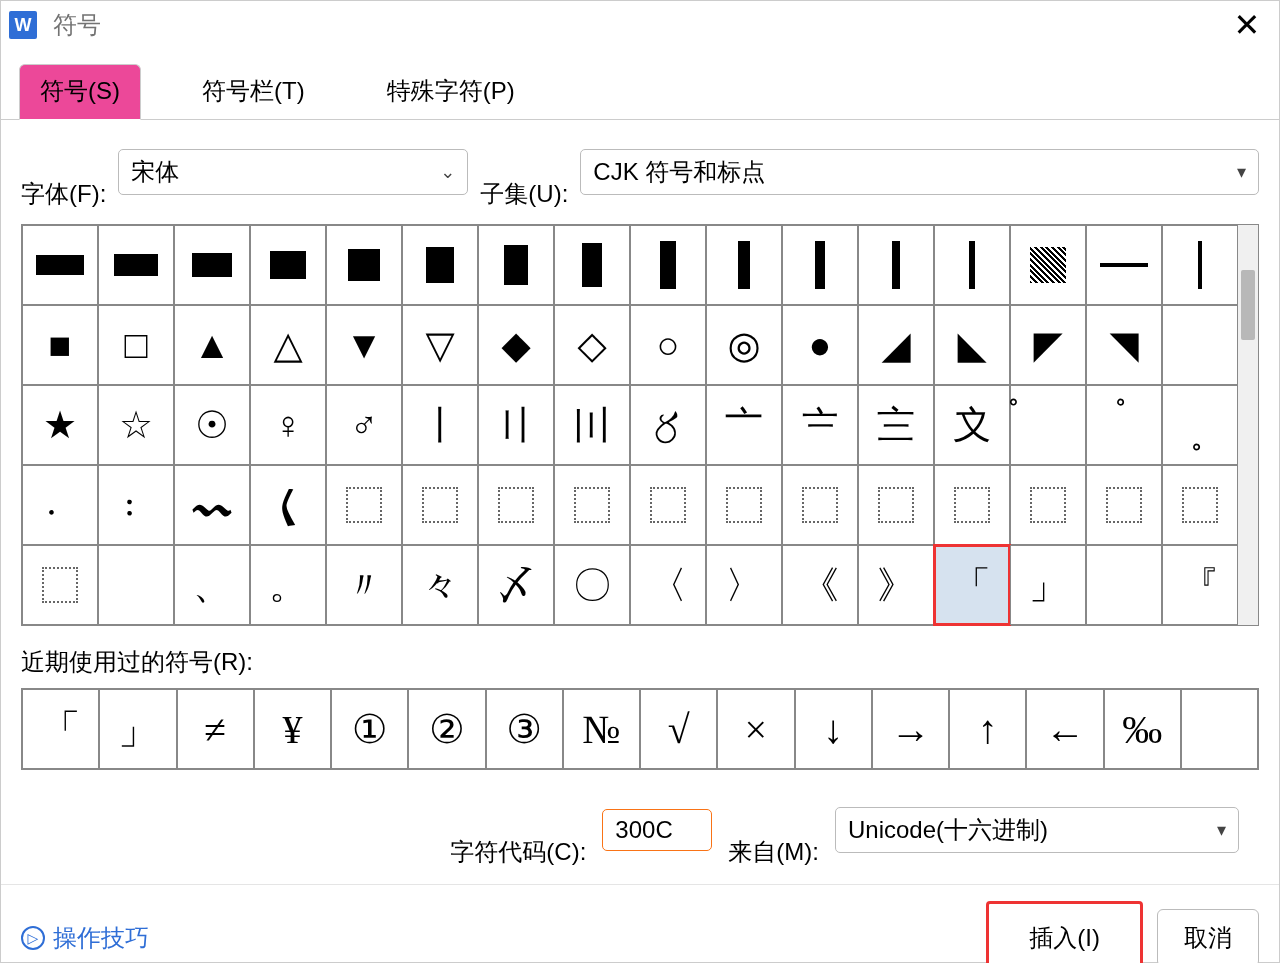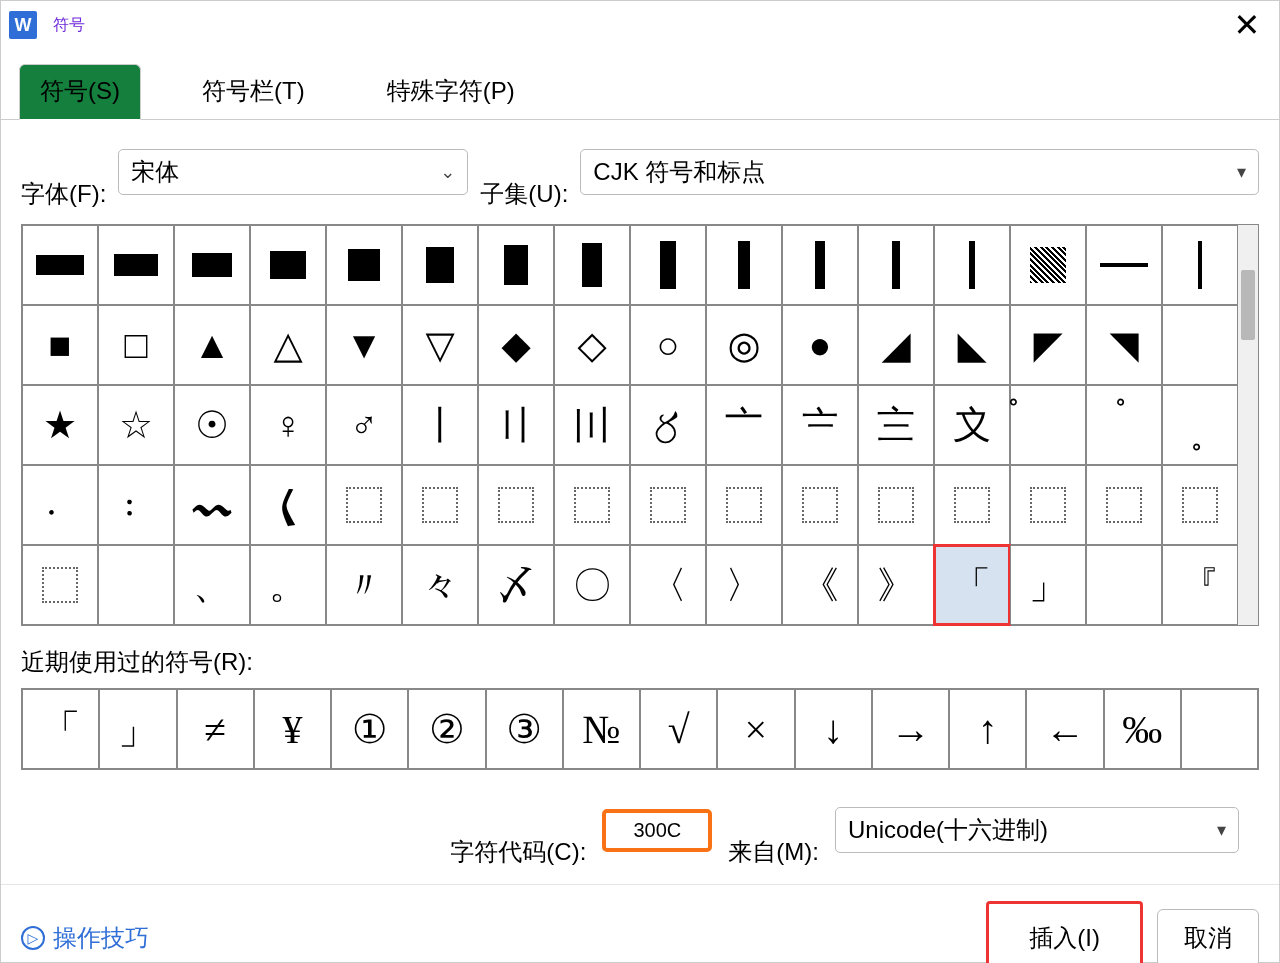--- a/index.html
+++ b/index.html
@@ -1,43 +1,43 @@
 <!DOCTYPE html>
 <html><head>
 <meta charset="utf-8">
 <style>
 * { box-sizing: border-box; margin: 0; padding: 0; }
 body { font-family: "Microsoft YaHei", "SimSun", sans-serif; background: #fff; font-size: 20px; }
 .window { width: 1280px; height: 963px; background: #fff; border: 1px solid #ccc; display: flex; flex-direction: column; }
 .titlebar { height: 52px; display: flex; align-items: center; padding: 0 8px; }
 .app-icon { width: 28px; height: 28px; background: #2f6ed6; display: flex; align-items: center; justify-content: center; color: #fff; font-weight: bold; font-size: 18px; margin-right: 16px; border-radius: 2px; }
-.title { font-size: 16px; color: #6d28d9; }
+.title { font-size: 24px; color: #737373; }
 .close-btn { margin-left: auto; width: 48px; height: 48px; display:flex; align-items:center; justify-content:center; font-size: 32px; cursor: pointer; }
 .tabs { display: flex; padding: 0 18px; gap: 40px; border-bottom: 1px solid #ccc; margin-top: 14px; }
 .tab { padding: 10px 20px 12px; font-size: 24px; cursor: pointer; position: relative; top: 1px; border: 1px solid transparent; }
-.tab.active { border: 1px solid #ccc; border-bottom: 1px solid #fff; background: #15803d; border-radius: 6px 6px 0 0; }
+.tab.active { border: 1px solid #ccc; border-bottom: 1px solid #fff; background: #ec4899; border-radius: 6px 6px 0 0; }
 .body { padding: 14px 20px 16px; flex: 1; display: flex; flex-direction: column; }
 .row { display: flex; align-items: center; gap: 12px; margin-bottom: 14px; }
 .label { font-size: 24px; margin-top: 44px; }
 .dropdown { border: 1px solid #bbb; border-radius: 5px; padding: 6px 12px; font-size: 24px; display:flex; align-items:center; justify-content:space-between; background:#fff; cursor:pointer; }
 .chev { font-size:18px; color:#444; }
 .font-dd { width: 350px; }
 .subset-dd { flex:1; }
 .grid-wrap { display:flex; border:1px solid #888; }
 .grid { flex:1; }
 .grow { display:grid; grid-template-columns: repeat(16, 1fr); }
 .cell { border:1px solid #888; height: 80px; display:flex; align-items:center; justify-content:center; font-size:38px; font-family: "SimSun", serif; cursor:pointer; background:#fff; }
 .cell.sel { background:#d6e2ef; outline:3px solid #e33; outline-offset:-2px; }
 .scrollbar { width:20px; background:#f0f0f0; position:relative; }
 .thumb { position:absolute; top:45px; left:3px; width:14px; height:70px; background:#b8b8b8; border-radius:2px; }
 .recent-label { font-size:24px; margin: 20px 0 10px; }
 .recent-grid { display:grid; grid-template-columns: repeat(16, 1fr); border:1px solid #888; }
 .rcell { border:1px solid #888; height:80px; display:flex; align-items:center; justify-content:center; font-size:40px; font-family:"SimSun",serif; cursor:pointer; }
 .code-row { display:flex; align-items:center; gap:16px; margin-top:22px; justify-content:flex-end; padding-right:20px; }
-.code-input { border:4px solid #f97316; border-radius:5px; padding:6px 12px; font-size:20px; width:110px; text-align:center; }
+.code-input { border:1px solid #f97316; border-radius:5px; padding:6px 12px; font-size:24px; width:110px; text-align:left; }
 .from-dd { width:404px; }
 .footer { display:flex; align-items:center; padding:16px 20px; gap:14px; border-top: 1px solid #e5e5e5; margin-top:auto; }
 .btn { border:1px solid #bbb; border-radius:6px; padding:12px 26px; font-size:24px; background:#fff; cursor:pointer; }
 .btn.insert { border:3px solid #e33; border-radius:4px; padding:18px 40px; }
 .tips { display:flex; align-items:center; gap:8px; color:#2f6ed6; font-size:24px; cursor:pointer; }
 .tips-icon { width:24px; height:24px; border:2px solid #2f6ed6; border-radius:50%; display:flex; align-items:center; justify-content:center; font-size:14px; }
 .spacer { flex:1; }
 .dotted-box { width:36px; height:36px; border:2px dotted #666; display:inline-block; }
 .shape-blk { background:#000; display:inline-block; }
 </style>

